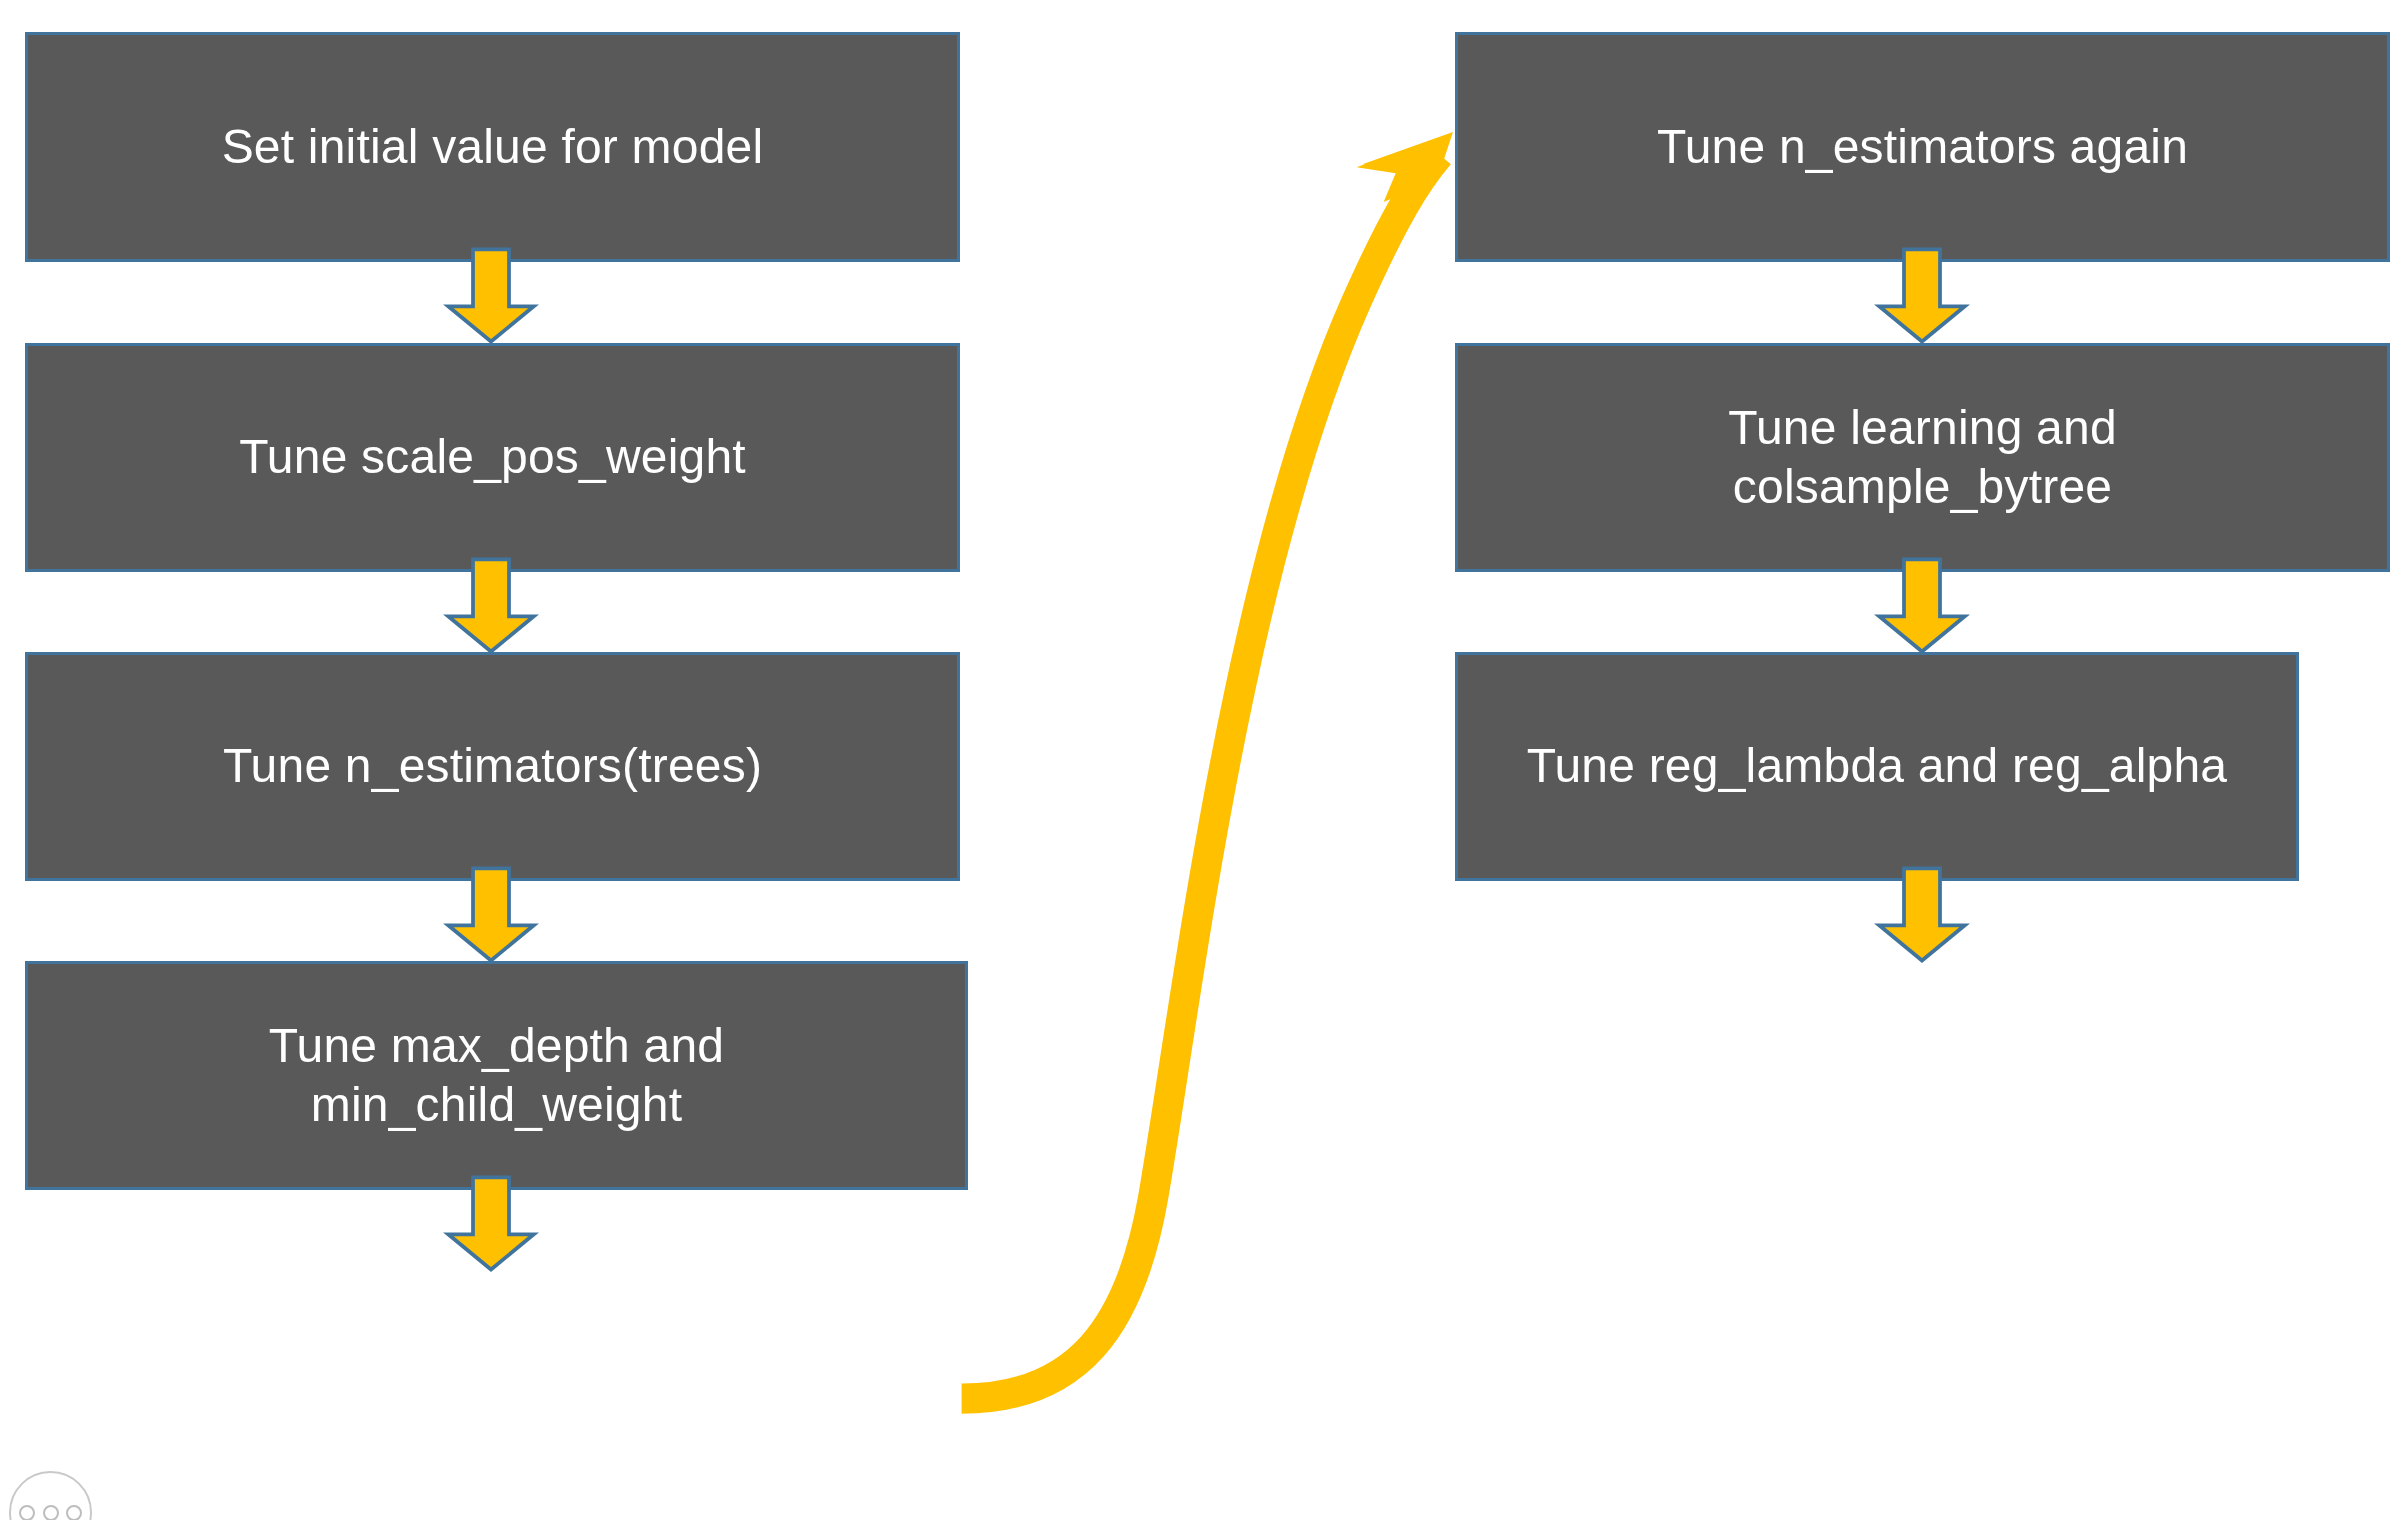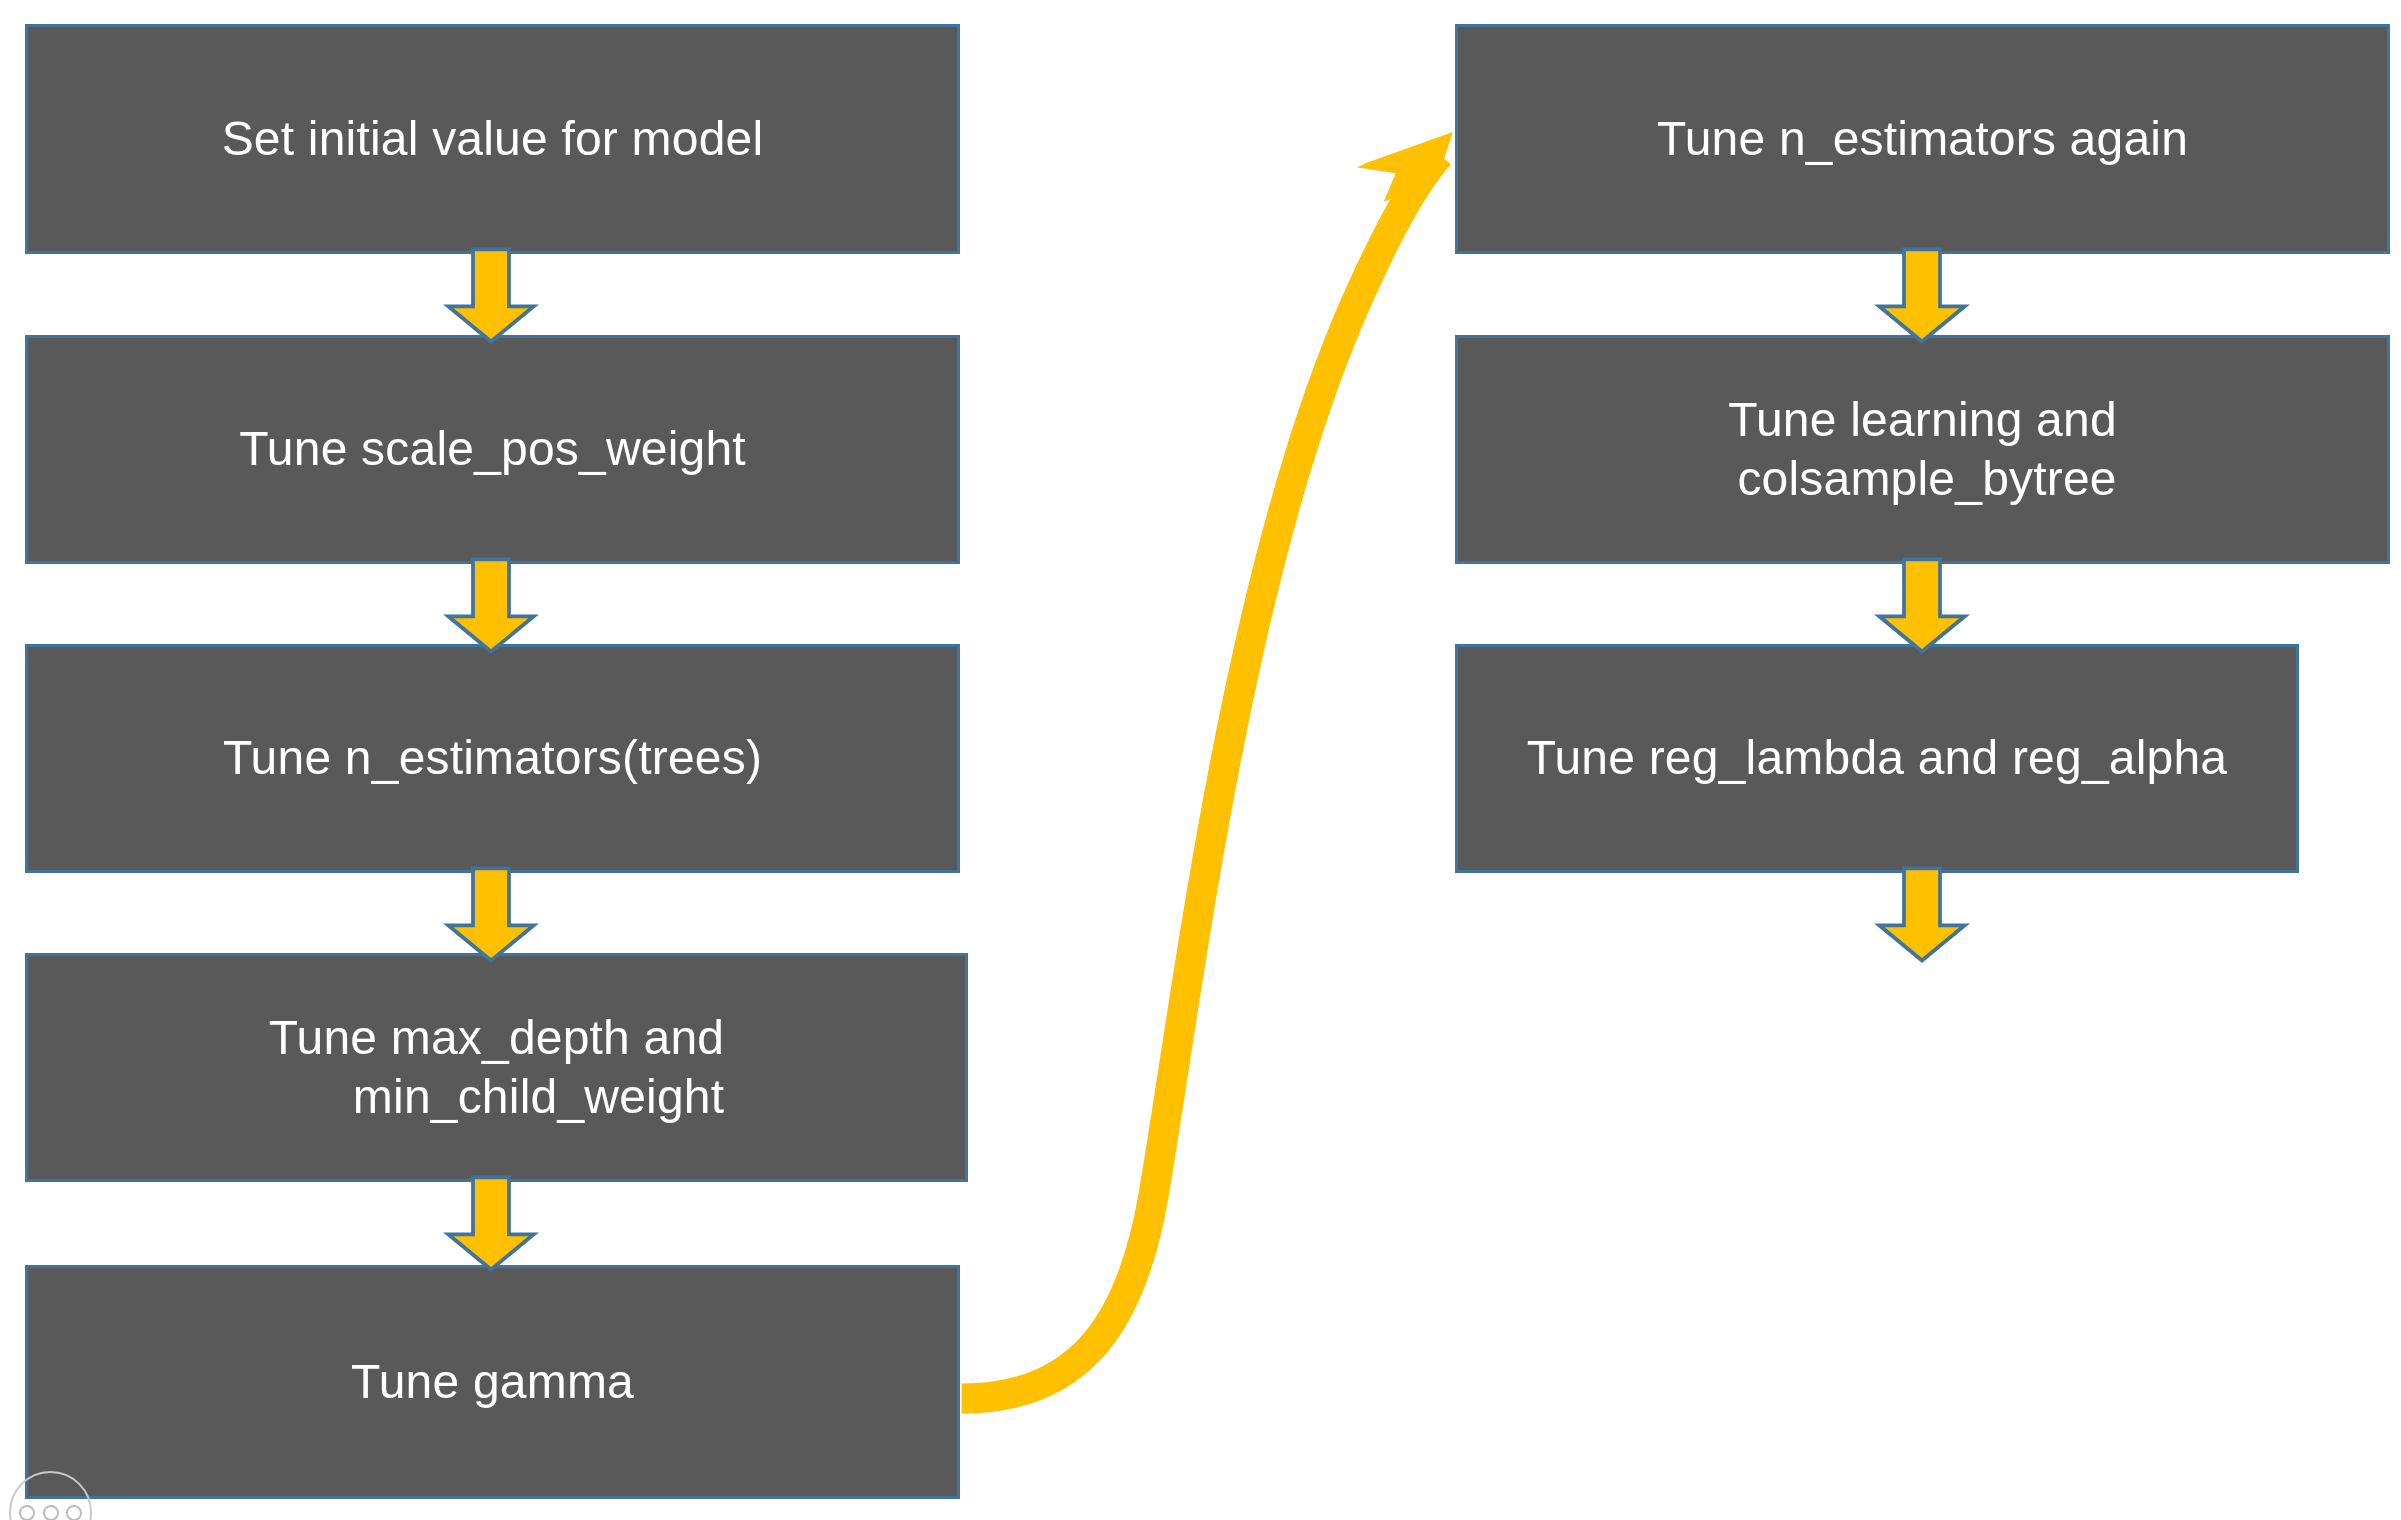--- a/index.html
+++ b/index.html
@@ -19,30 +19,31 @@
     overflow: hidden;
   }
   .flow-box {
     position: absolute;
     box-sizing: border-box;
     background: #595959;
     border: 3.8px solid #41749D;
     display: flex;
     align-items: center;
     justify-content: center;
-    text-align: right;
+    text-align: center;
     color: #FFFFFF;
     font-family: "Liberation Sans", sans-serif;
     font-size: 48px;
     font-weight: 400;
     line-height: 1.22;
     letter-spacing: 0.2px;
     padding: 4.5px 13.6px;
     white-space: pre-line;
     z-index: 2;
+    margin-top: 8px;
   }
   .arrow-svg {
     position: absolute;
     z-index: 3;
     overflow: visible;
   }
   .curve-svg {
     position: absolute;
     left: 0;
     top: 0;
@@ -78,21 +79,20 @@
 
   <div class="flow-box" style="left:25px; top:24px; width:935px; height:230px;">Set initial value for model</div>
 
   <div class="flow-box" style="left:25px; top:335px; width:935px; height:229px;">Tune scale_pos_weight</div>
 
   <div class="flow-box" style="left:25px; top:644px; width:935px; height:229px;">Tune n_estimators(trees)</div>
 
   <div class="flow-box" style="left:25px; top:953px; width:943px; height:229px;">Tune max_depth and
 min_child_weight</div>
 
-  <div class="flow-box" style="left:25px; top:1265px; width:935px; height:234px;">Tune gamma</div>
 
   <div class="flow-box" style="left:1455px; top:24px; width:935px; height:230px;">Tune n_estimators again</div>
 
   <div class="flow-box" style="left:1455px; top:335px; width:935px; height:229px;">Tune learning and
 colsample_bytree</div>
 
   <div class="flow-box" style="left:1455px; top:644px; width:844px; height:229px;">Tune reg_lambda and reg_alpha</div>
 
 
   <svg class="arrow-svg" style="left:446px; top:249px;" width="90" height="95" viewBox="0 0 120 126">

